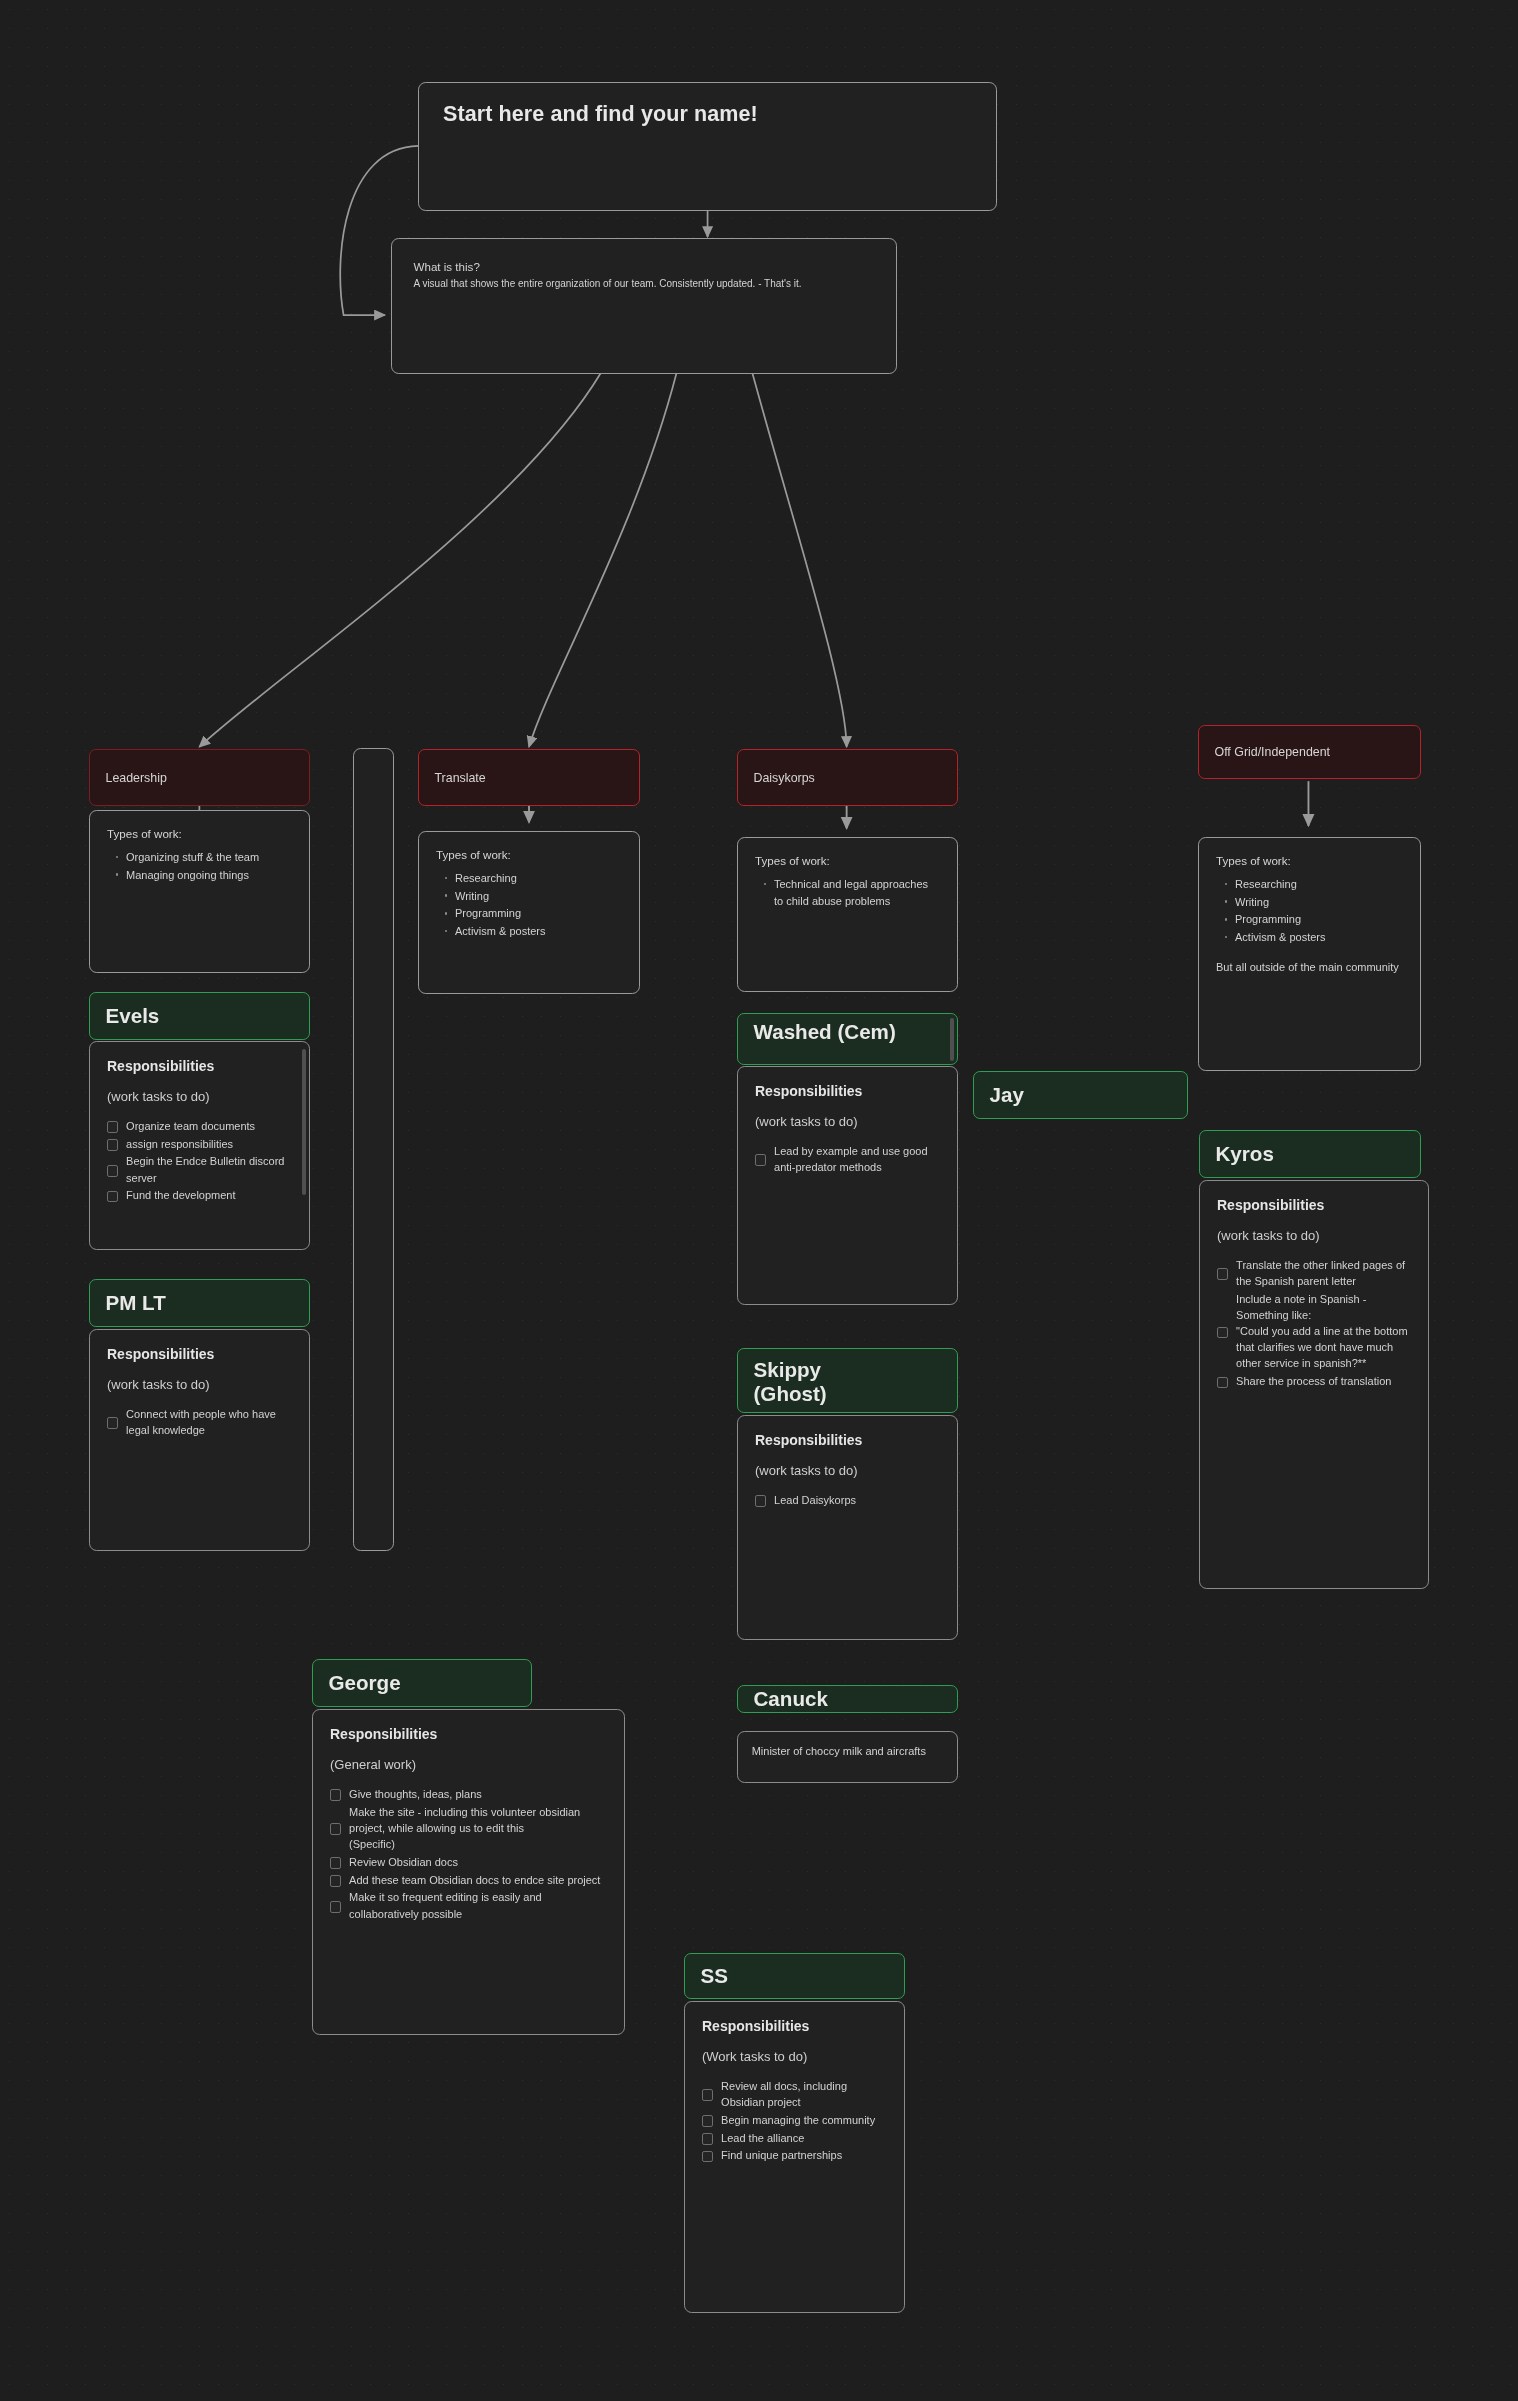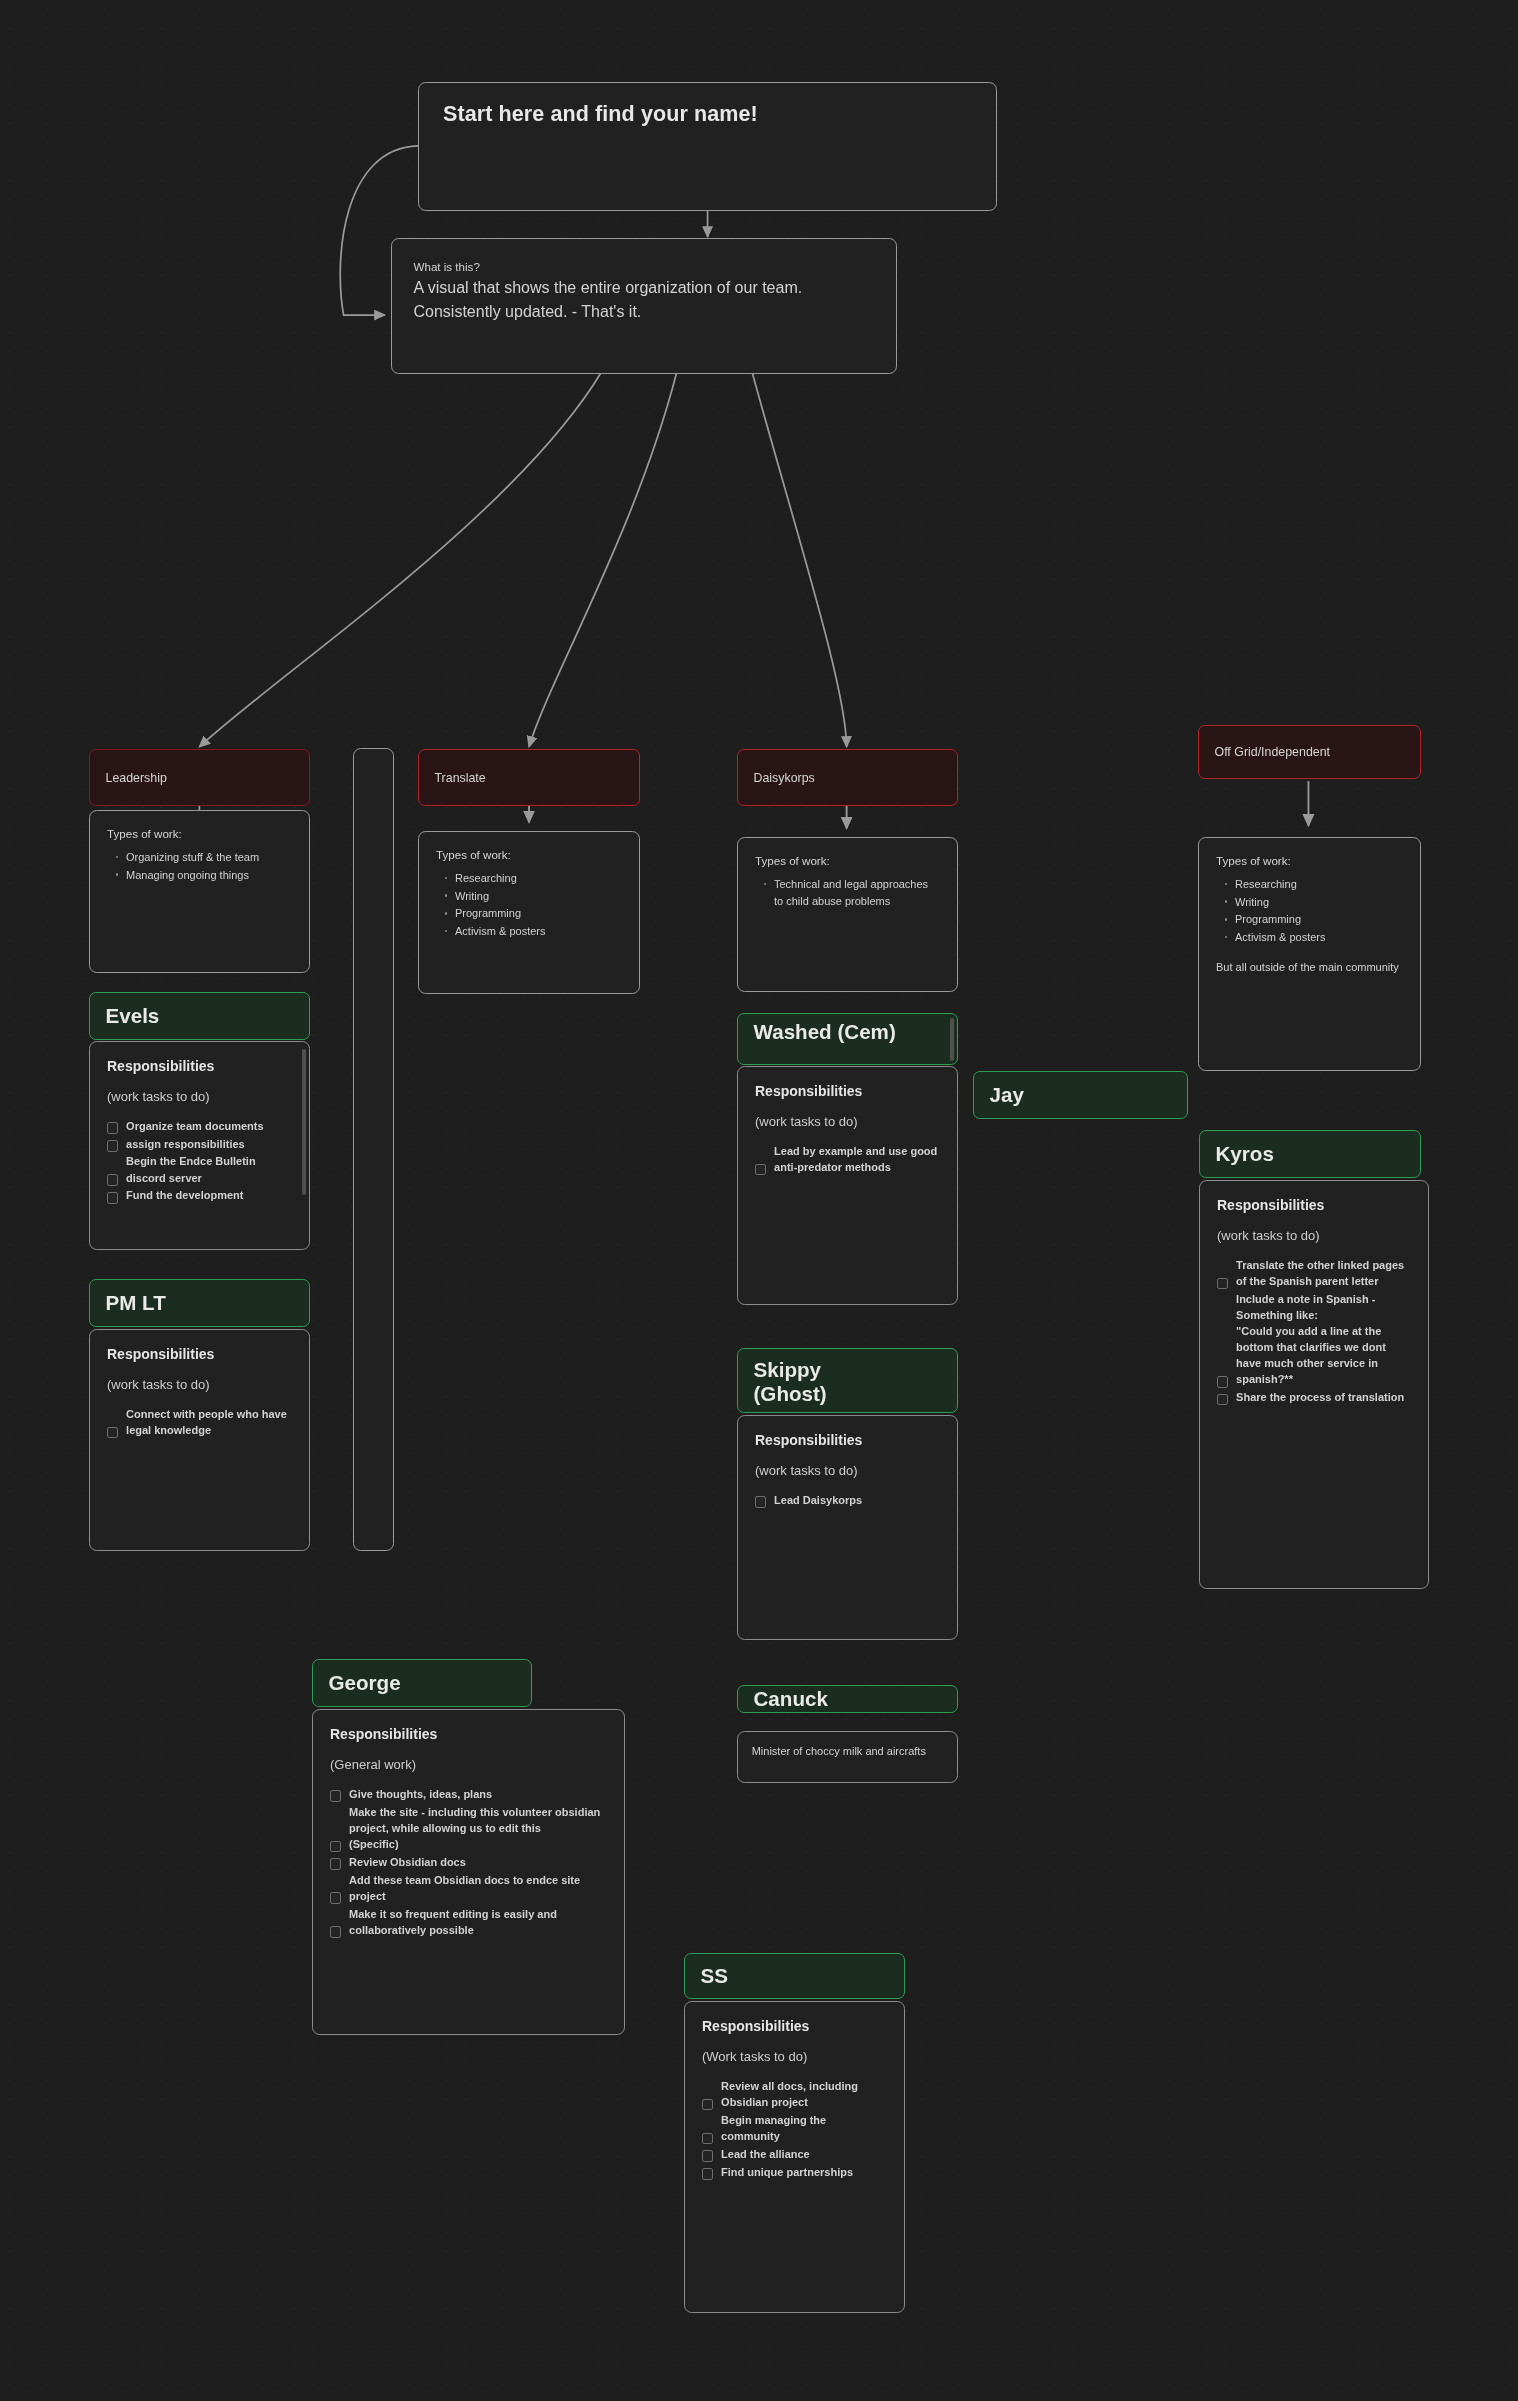--- a/index.html
+++ b/index.html
@@ -119,26 +119,25 @@
     border-radius: 50%;
     background: #8e8e8e;
   }
   ul.tasks {
     margin: 0;
     padding: 0;
     list-style: none;
   }
   ul.tasks li {
     display: flex;
-    align-items: flex-end;
+    align-items: center;
     font-size: 11px;
     color: #d3d3d3;
     line-height: 1.47;
     margin-bottom: 1.7px;
-    font-weight: bold;
   }
   .chk {
     flex: 0 0 auto;
     width: 9.4px;
     height: 9.4px;
     border: 1px solid #6f6f6f;
     border-radius: 2.1px;
     margin-right: 7.7px;
     margin-top: 2.6px;
     background: #242424;
@@ -189,21 +188,21 @@
 
   <div class="node box-plain" style="left:418px; top:82px; width:579px; height:129px;">
     <div style="padding:19px 24px;">
       <div class="title-xl">Start here and find your name!</div>
     </div>
   </div>
 
   <div class="node box-plain" style="left:391px; top:238px; width:506px; height:136px;">
     <div style="padding:19px 21.5px;">
       <div class="body-text" style="font-size:11.6px;">What is this?</div>
-      <div class="body-text" style="font-size:16px;">A visual that shows the entire organization of our team. Consistently updated. - That's it.</div>
+      <div class="body-text" style="font-size:10px;">A visual that shows the entire organization of our team. Consistently updated. - That's it.</div>
     </div>
   </div>
 
   <div class="node box-red dim" style="left:89px; top:749px; width:221px; height:57px;">
     <div class="head-pad">
       <span class="label-cat">Leadership</span>
     </div>
   </div>
   <div class="node box-plain" style="left:89px; top:810px; width:221px; height:163px;">
     <div class="pad">

